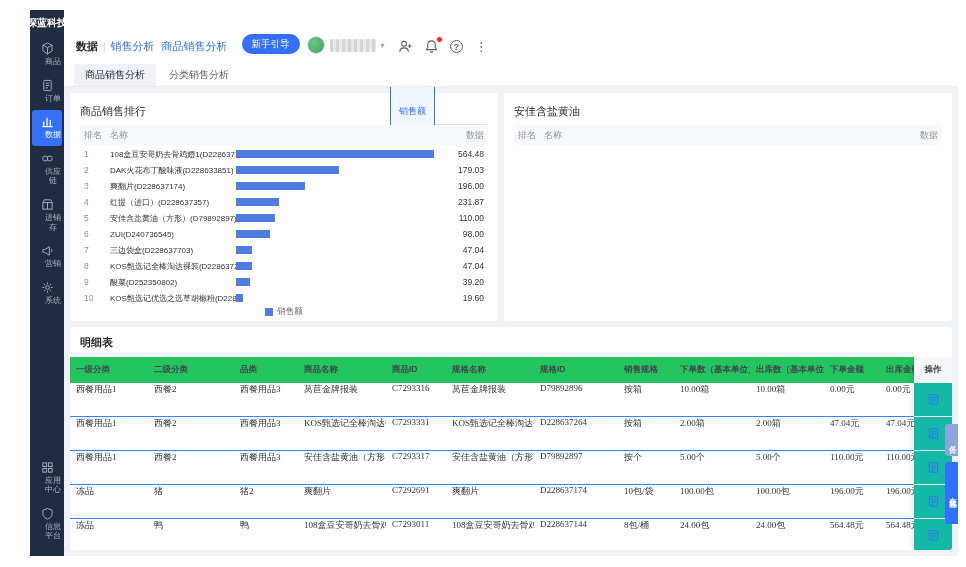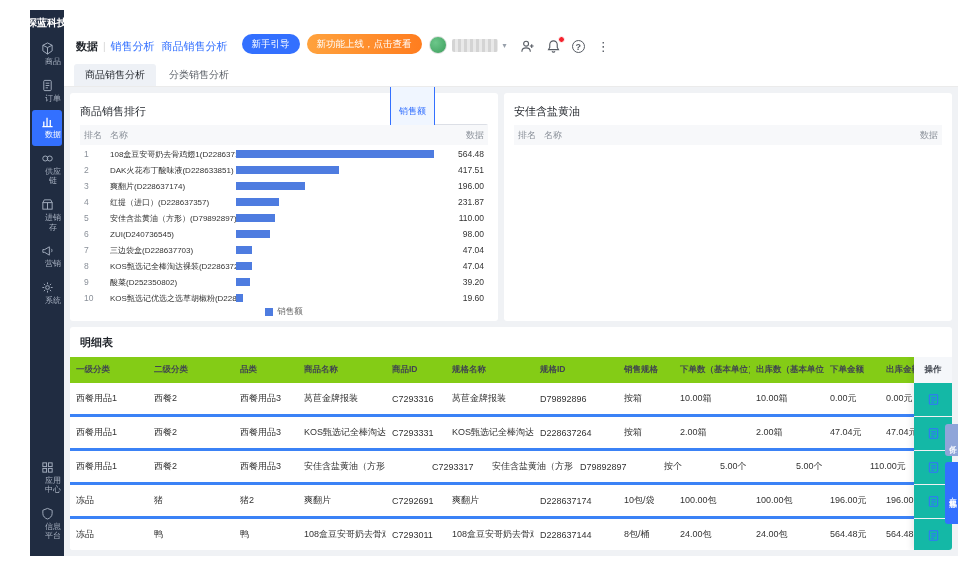--- a/index.html
+++ b/index.html
@@ -98,25 +98,25 @@
 
   
   .after-card { flex:1; display:flex; flex-direction:column; padding:8px 10px; min-width:0; }
   .after-empty { flex:1; }
 
   
   .detail-card { flex:1; display:flex; flex-direction:column; padding-top:8px;
     position:relative; overflow:hidden; min-height:0; }
   .detail-title { font-size:11px; font-weight:bold; color:#1f2329; padding:0 10px 7px; }
   .dt-wrap { position:relative; flex:1; overflow:hidden; }
-  .dt-header { display:flex; background:#84cc16; height:26px; align-items:center; width:870px;justify-content:space-between; }
+  .dt-header { display:flex; background:#22c55e; height:26px; align-items:center; width:870px;justify-content:space-between; }
   .dt-hcell { font-size:8.5px; color:#41464f; font-weight:bold; padding:0 6px;
     white-space:nowrap; overflow:hidden; flex-shrink:0; }
-  .dt-row { display:flex; height:34px; align-items:center; border-bottom:3px solid #3b82f6;
-    width:870px; background:#fff; }
+  .dt-row { display:flex; height:34px; align-items:flex-start; border-bottom:1px solid #3b82f6;
+    width:870px; background:#fff;font-family:Liberation Serif, serif; }
   .dt-cell { font-size:9px; color:#333; padding:0 6px; white-space:nowrap;
     overflow:hidden; flex-shrink:0; }
   .dt-action { position:absolute; top:0; right:0; bottom:0; width:38px; background:#14b8a6;
     box-shadow:-3px 0 6px rgba(0,0,0,.07);text-align:center; }
   .dt-action-h { height:26px; background:#f5f7fa; font-size:8.5px; font-weight:bold;
     color:#41464f; display:flex; align-items:center; justify-content:center; }
   .dt-action-cell { height:34px; display:flex; align-items:center; justify-content:center;
     border-bottom:1px solid #f0f1f3; cursor:pointer; color:#3370ff; }
   .act-ic svg { width:13px; height:13px; display:block; }
 
@@ -225,21 +225,20 @@
     <div class="main">
 
       <header class="topbar">
         <div class="crumbs">
           <span class="crumb-plain">数据</span>
           <span class="crumb-sep">|</span>
           <span class="crumb-link">销售分析</span>
           <span class="crumb-link">商品销售分析</span>
         </div>
         <div class="pill pill-blue">新手引导</div>
-        <div class="pill pill-orange">新功能上线，点击查看</div>
         <div class="user">
           <span class="avatar"></span>
           <span class="name-blur"></span>
           <span class="caret">▾</span>
         </div>
         <div class="tb-icons">
           <span class="tb-icon">
             <svg viewBox="0 0 16 16" fill="none" stroke="currentColor" stroke-width="1.2">
                 <circle cx="6.5" cy="5" r="2.6"></circle>
                 <path d="M2 13.5c0-2.6 2-4.1 4.5-4.1s4.5 1.5 4.5 4.1"></path>
@@ -288,21 +287,21 @@
                     <div class="rr-bar" style="width:100.0%"></div>
                   </div>
                   <span class="rr-val">564.48</span>
                 </div>
                 <div class="rank-row">
                   <span class="rr-rank">2</span>
                   <span class="rr-name">DAK火花布丁酸味液(D228633851)</span>
                   <div class="rr-barwrap">
                     <div class="rr-bar" style="width:52.1%"></div>
                   </div>
-                  <span class="rr-val">417.51</span>
+                  <span class="rr-val">179.03</span>
                 </div>
                 <div class="rank-row">
                   <span class="rr-rank">3</span>
                   <span class="rr-name">爽翻片(D228637174)</span>
                   <div class="rr-barwrap">
                     <div class="rr-bar" style="width:34.7%"></div>
                   </div>
                   <span class="rr-val">196.00</span>
                 </div>
                 <div class="rank-row">
@@ -425,21 +424,21 @@
                   <div class="dt-cell" style="width: 76px;">2.00箱</div>
                   <div class="dt-cell" style="width: 74px;">2.00箱</div>
                   <div class="dt-cell" style="width: 56px;">47.04元</div>
                   <div class="dt-cell" style="width: 60px;">47.04元</div>
                 </div>
                 <div class="dt-row">
                   <div class="dt-cell" style="width: 78px;">西餐用品1</div>
                   <div class="dt-cell" style="width: 86px;">西餐2</div>
                   <div class="dt-cell" style="width: 64px;">西餐用品3</div>
                   <div class="dt-cell" style="width: 88px;">安佳含盐黄油（方形）</div>
-                  <div class="dt-cell" style="width: 60px; margin-left: 40px;">C7293317</div>
+                  <div class="dt-cell" style="width: 60px;">C7293317</div>
                   <div class="dt-cell" style="width: 88px;">安佳含盐黄油（方形）</div>
                   <div class="dt-cell" style="width: 84px;">D79892897</div>
                   <div class="dt-cell" style="width: 56px;">按个</div>
                   <div class="dt-cell" style="width: 76px;">5.00个</div>
                   <div class="dt-cell" style="width: 74px;">5.00个</div>
                   <div class="dt-cell" style="width: 56px;">110.00元</div>
                   <div class="dt-cell" style="width: 60px;">110.00元</div>
                 </div>
                 <div class="dt-row">
                   <div class="dt-cell" style="width: 78px;">冻品</div>

